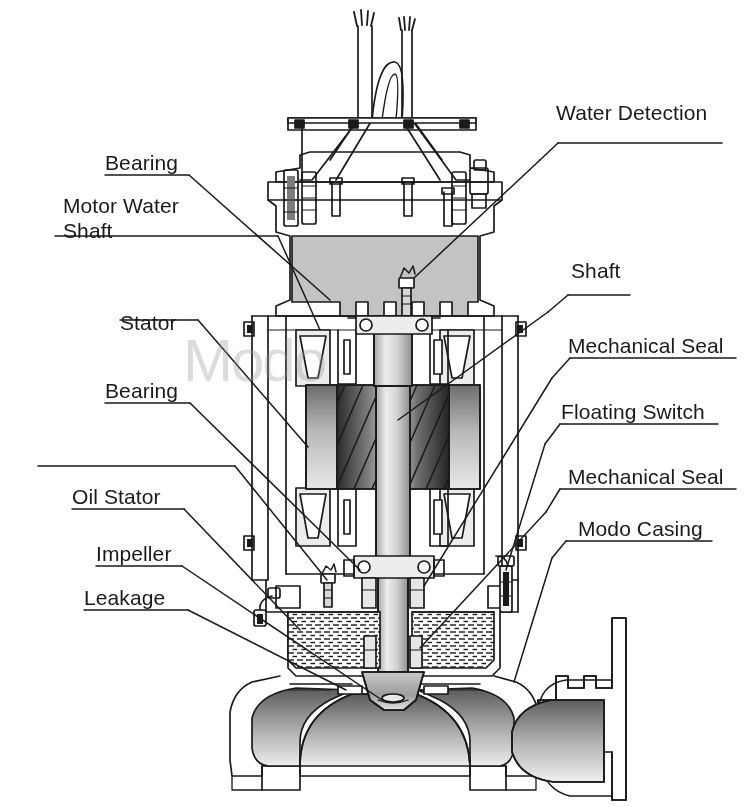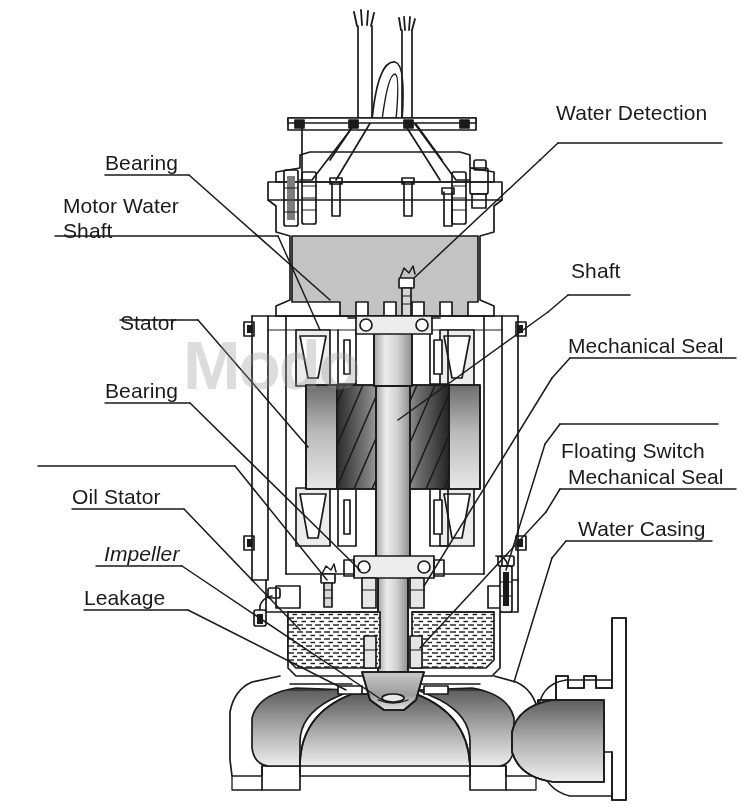--- a/index.html
+++ b/index.html
@@ -28,22 +28,22 @@
     line-height:25px;
     letter-spacing:0.1px;
     white-space:nowrap;
     font-family:"Liberation Sans", sans-serif;
   }
   .lbl.two{ line-height:25px; }
   .lbl span{ display:block; }
   .wm{
     position:absolute;
     font-family:"Liberation Sans", sans-serif;
-    font-weight:bold;
-    font-size:69px;
+    font-weight:normal;
+    font-size:60px;
     color:rgba(150,150,150,0.33);
     letter-spacing:-2px;
     pointer-events:none;
     user-select:none;
   }
 </style>
 </head>
 <body>
 
 <div id="stage">
@@ -455,31 +455,31 @@
     <span>Shaft</span>
   </div>
 
   <div class="lbl" style="left:120px; top:294px;margin-top:16px;">Stator</div>
 
   <div class="lbl" style="left:105px; top:378px;">Bearing</div>
 
 
   <div class="lbl" style="left:72px; top:484px;">Oil Stator</div>
 
-  <div class="lbl" style="left:104px; top:541px;font-style:italic;">Impeller</div>
+  <div class="lbl" style="left:96px; top:541px;">Impeller</div>
 
   <div class="lbl" style="left:84px; top:585px;">Leakage</div>
 
   <div class="lbl two" style="left:556px; top:100px;">
     <span>Water Detection</span>
   </div>
 
   <div class="lbl" style="left:571px; top:258px;">Shaft</div>
 
   <div class="lbl" style="left:568px; top:333px;">Mechanical Seal</div>
 
-  <div class="lbl" style="left:561px; top:399px;margin-top:39px;">Floating Switch</div>
+  <div class="lbl" style="left:561px; top:399px;">Floating Switch</div>
 
   <div class="lbl" style="left:568px; top:464px;">Mechanical Seal</div>
 
-  <div class="lbl" style="left:578px; top:516px;">Water Casing</div>
+  <div class="lbl" style="left:578px; top:516px;">Modo Casing</div>
 
 </div>
 
 </body></html>

